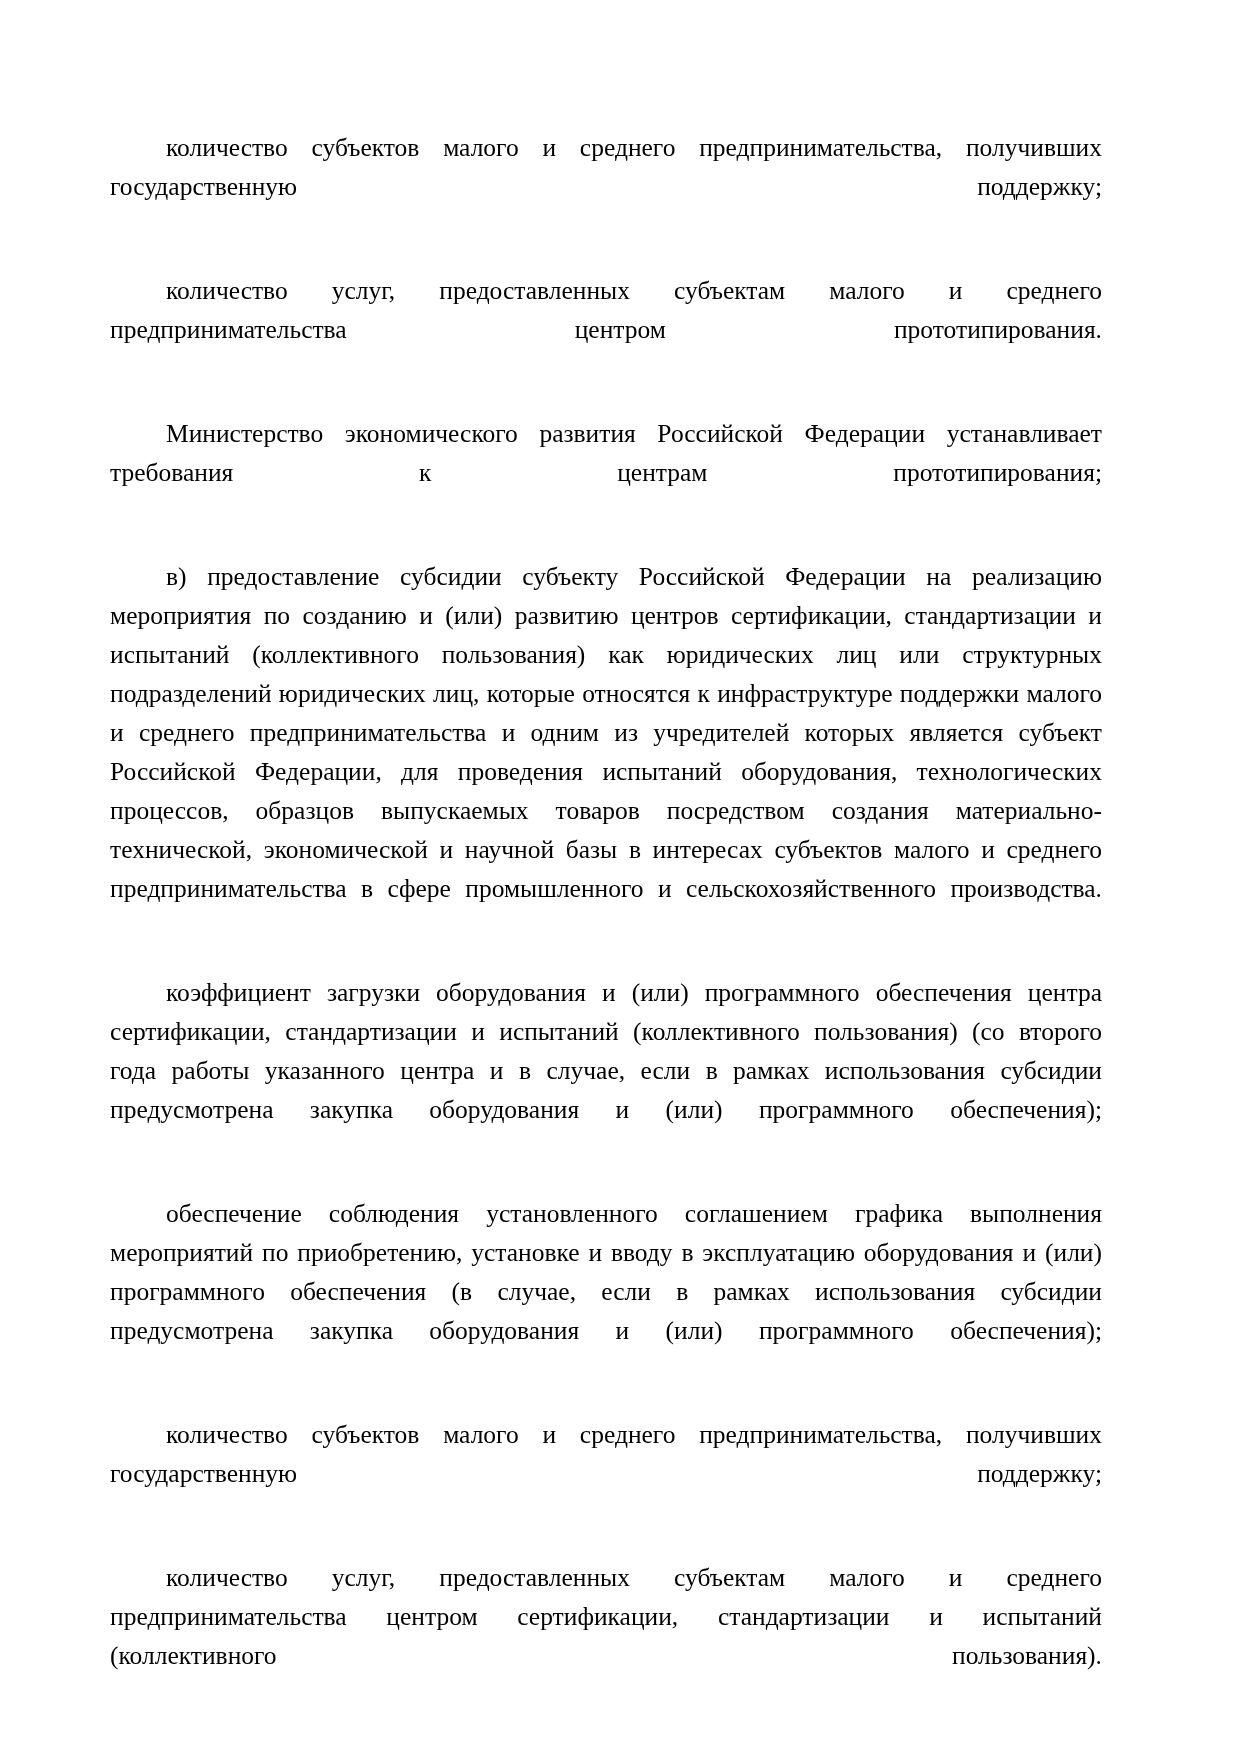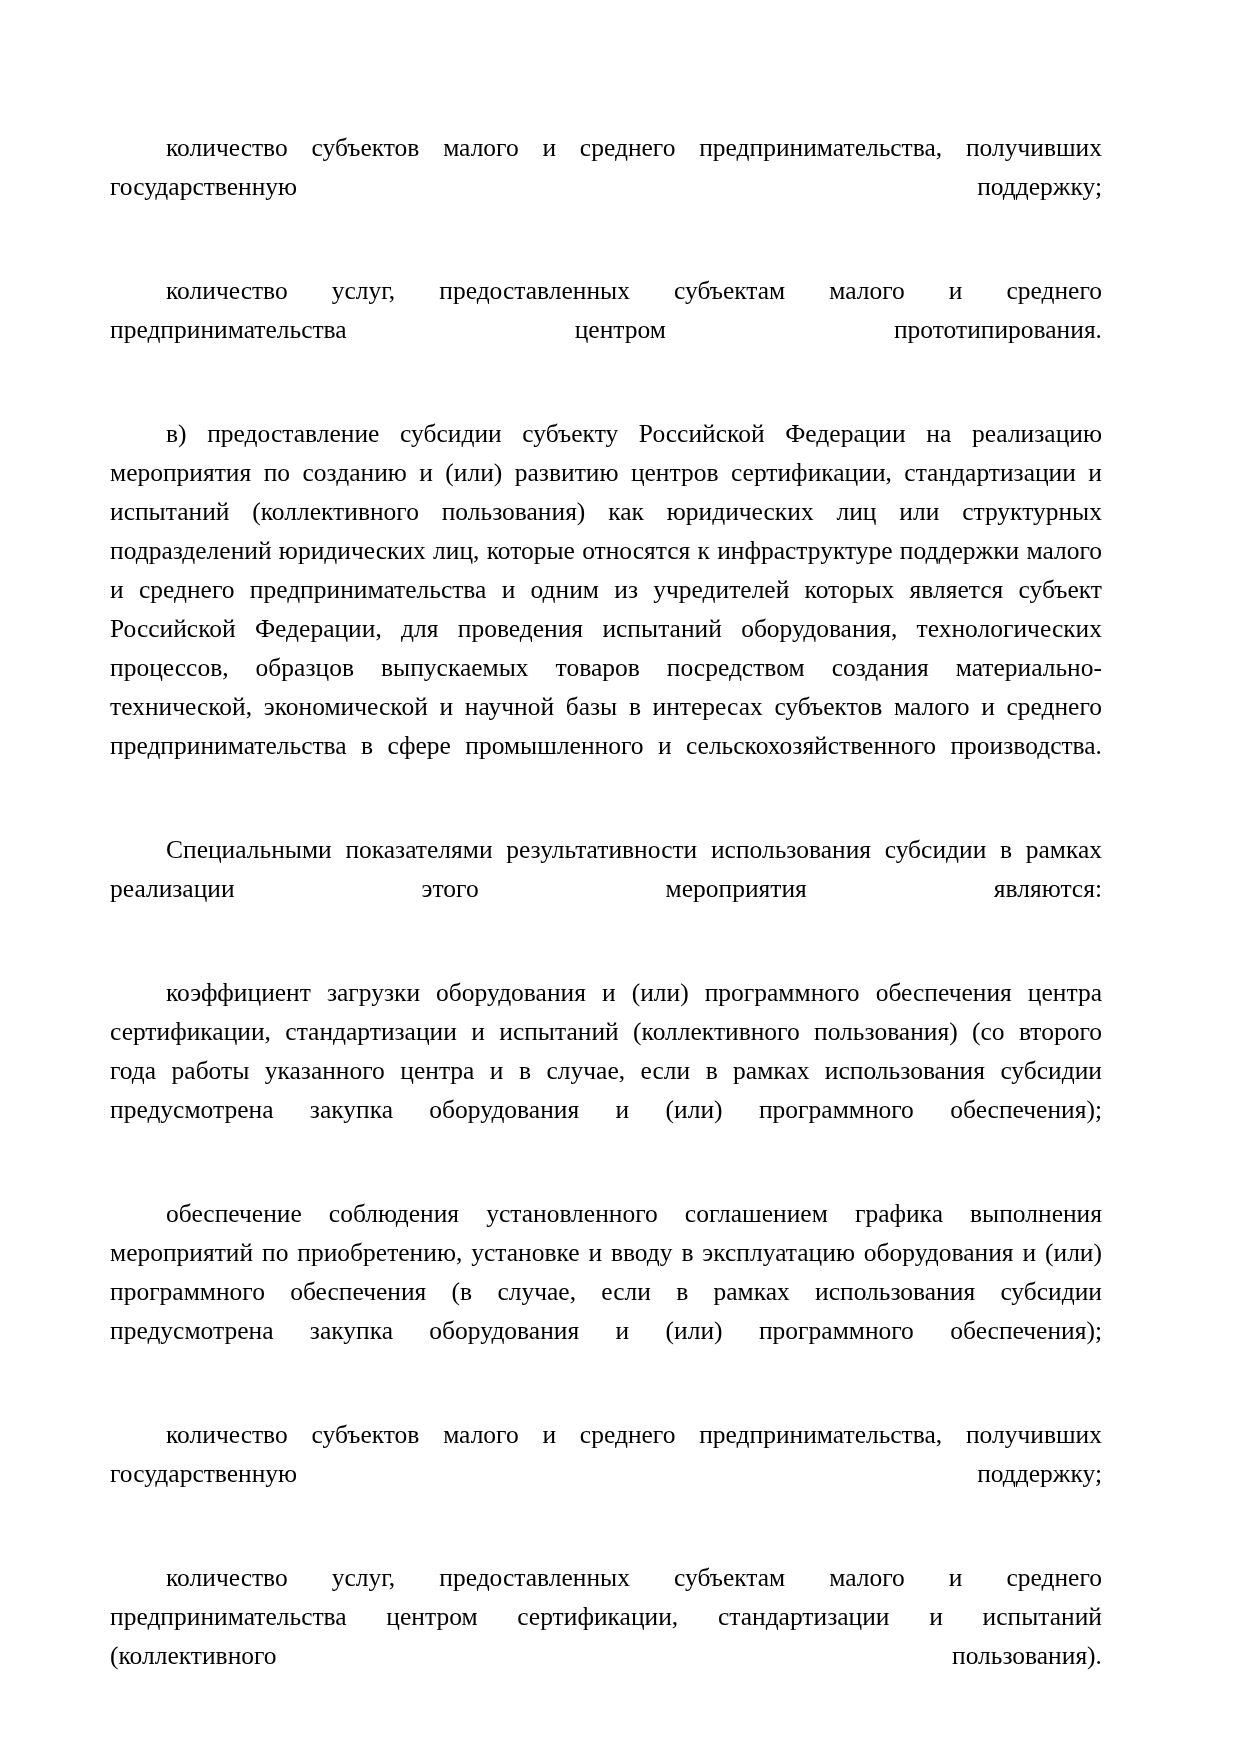--- a/index.html
+++ b/index.html
@@ -48,24 +48,24 @@
 </head>
 <body>
 
 <div class="page">
   <div class="doc-body">
 
     <p class="para">количество субъектов малого и среднего предпринимательства, получивших государственную поддержку;</p>
 
     <p class="para">количество услуг, предоставленных субъектам малого и среднего предпринимательства центром прототипирования.</p>
 
+    <p class="para">Министерство экономического развития Российской Федерации устанавливает требования к центрам прототипирования;</p>
 
     <p class="para">в) предоставление субсидии субъекту Российской Федерации на реализацию мероприятия по созданию и (или) развитию центров сертификации, стандартизации и испытаний (коллективного пользования) как юридических лиц или структурных подразделений юридических лиц, которые относятся к инфраструктуре поддержки малого и среднего предпринимательства и одним из учредителей которых является субъект Российской Федерации, для проведения испытаний оборудования, технологических процессов, образцов выпускаемых товаров посредством создания материально-технической, экономической и научной базы в интересах субъектов малого и среднего предпринимательства в сфере промышленного и сельскохозяйственного производства.</p>
 
-    <p class="para">Специальными показателями результативности использования субсидии в рамках реализации этого мероприятия являются:</p>
 
     <p class="para">коэффициент загрузки оборудования и (или) программного обеспечения центра сертификации, стандартизации и испытаний (коллективного пользования) (со второго года работы указанного центра и в случае, если в рамках использования субсидии предусмотрена закупка оборудования и (или) программного обеспечения);</p>
 
     <p class="para">обеспечение соблюдения установленного соглашением графика выполнения мероприятий по приобретению, установке и вводу в эксплуатацию оборудования и (или) программного обеспечения (в случае, если в рамках использования субсидии предусмотрена закупка оборудования и (или) программного обеспечения);</p>
 
     <p class="para">количество субъектов малого и среднего предпринимательства, получивших государственную поддержку;</p>
 
     <p class="para">количество услуг, предоставленных субъектам малого и среднего предпринимательства центром сертификации, стандартизации и испытаний (коллективного пользования).</p>
 
   </div>

